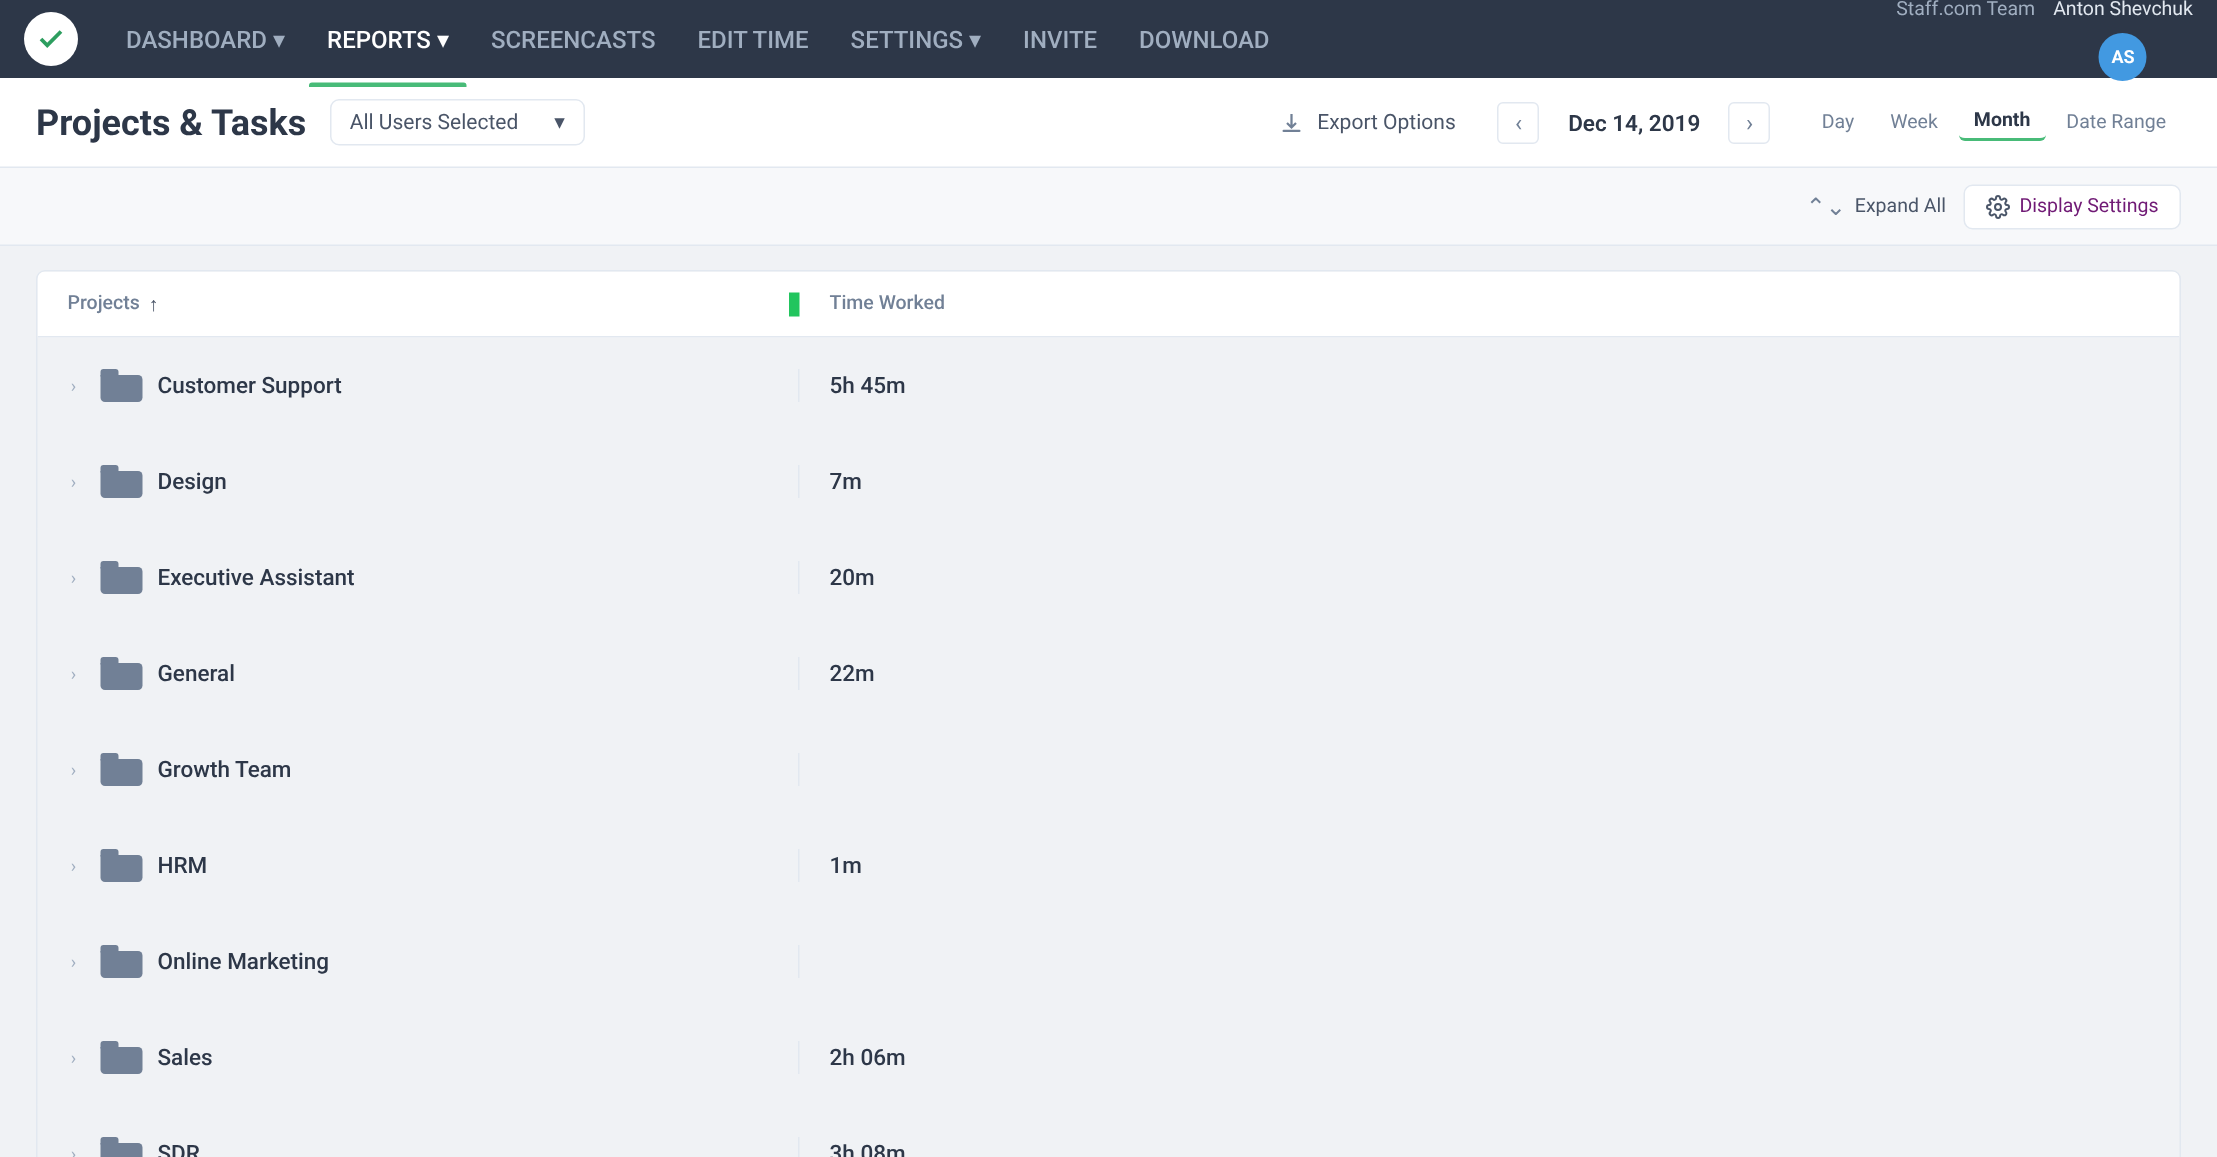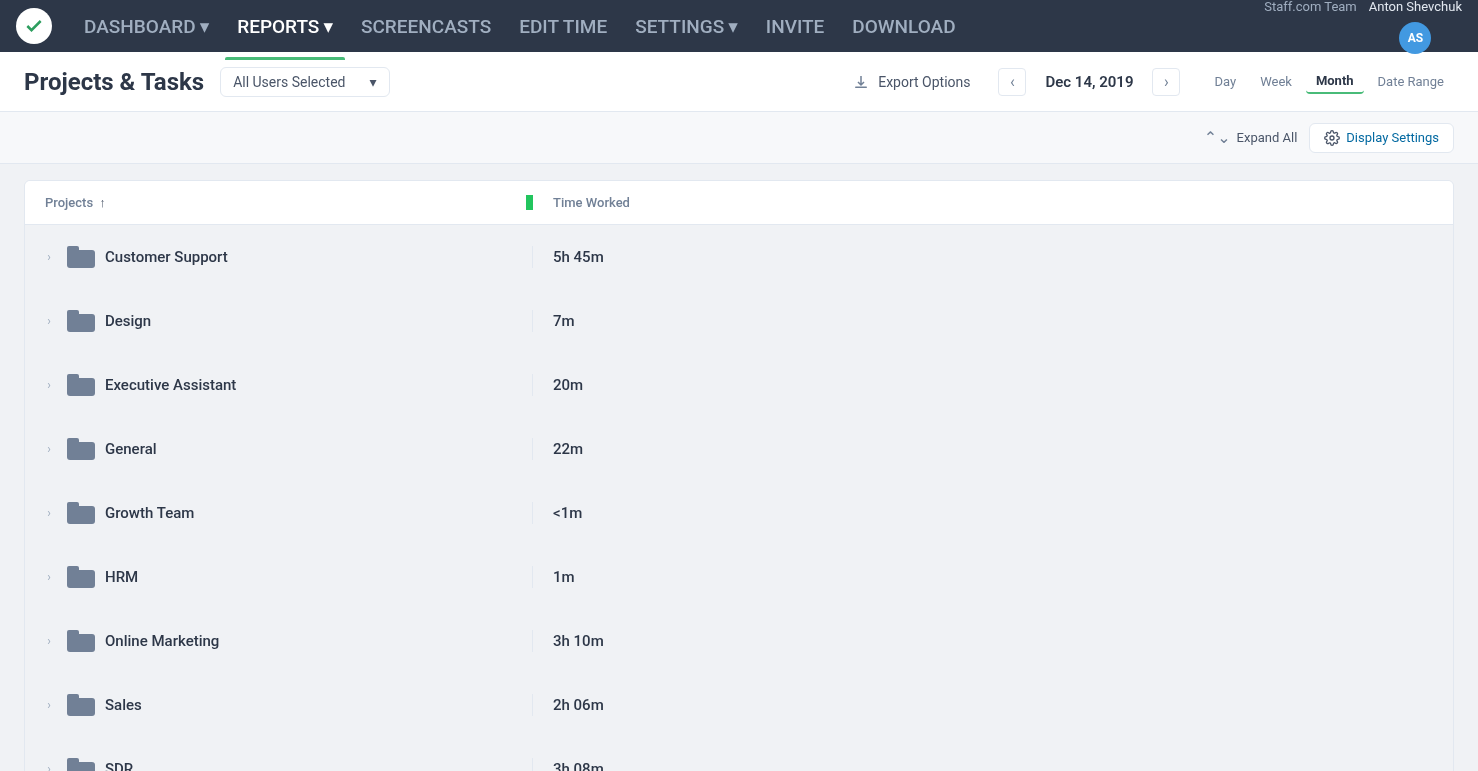--- a/index.html
+++ b/index.html
@@ -21,21 +21,21 @@
       display: flex; align-items: center; justify-content: center;
       margin-right: 20px;
       flex-shrink: 0;
     }
     .topnav-logo svg { width: 20px; height: 20px; }
     .topnav-links {
       display: flex; align-items: center; gap: 4px; flex: 1;
     }
     .nav-item {
       color: #a0aec0;
-      font-size: 19px;
+      font-size: 16px;
       font-weight: 500;
       padding: 6px 12px;
       border-radius: 4px;
       cursor: pointer;
       display: flex; align-items: center; gap: 4px;
       text-decoration: none;
       position: relative;
     }
     .nav-item.active {
       color: #fff;
@@ -159,21 +159,21 @@
       font-size: 13px;
       cursor: pointer;
     }
     .display-settings-btn {
       display: flex; align-items: center; gap: 6px;
       background: #fff;
       border: 1px solid #e2e8f0;
       border-radius: 6px;
       padding: 6px 14px;
       font-size: 13px;
-      color: #0369a1;
+      color: #701a75;
       cursor: pointer;
     }
     .table-header {
       display: flex;
       background: #fff;
       border-bottom: 1px solid #e2e8f0;
       height: 44px;
       align-items: center;
     }
     .col-projects {
@@ -403,21 +403,20 @@
     </div>
         <div class="table-row">
       <div class="row-left">
         <span class="chevron-icon">›</span>
         <div class="folder-icon">
           <div class="folder-tab"></div>
           <div class="folder-body"></div>
         </div>
         <span class="row-name">Growth Team</span>
       </div>
-      <div class="row-right">&lt;1m</div>
     </div>
         <div class="table-row">
       <div class="row-left">
         <span class="chevron-icon">›</span>
         <div class="folder-icon">
           <div class="folder-tab"></div>
           <div class="folder-body"></div>
         </div>
         <span class="row-name">HRM</span>
       </div>
@@ -425,21 +424,20 @@
     </div>
         <div class="table-row">
       <div class="row-left">
         <span class="chevron-icon">›</span>
         <div class="folder-icon">
           <div class="folder-tab"></div>
           <div class="folder-body"></div>
         </div>
         <span class="row-name">Online Marketing</span>
       </div>
-      <div class="row-right">3h 10m</div>
     </div>
         <div class="table-row">
       <div class="row-left">
         <span class="chevron-icon">›</span>
         <div class="folder-icon">
           <div class="folder-tab"></div>
           <div class="folder-body"></div>
         </div>
         <span class="row-name">Sales</span>
       </div>

